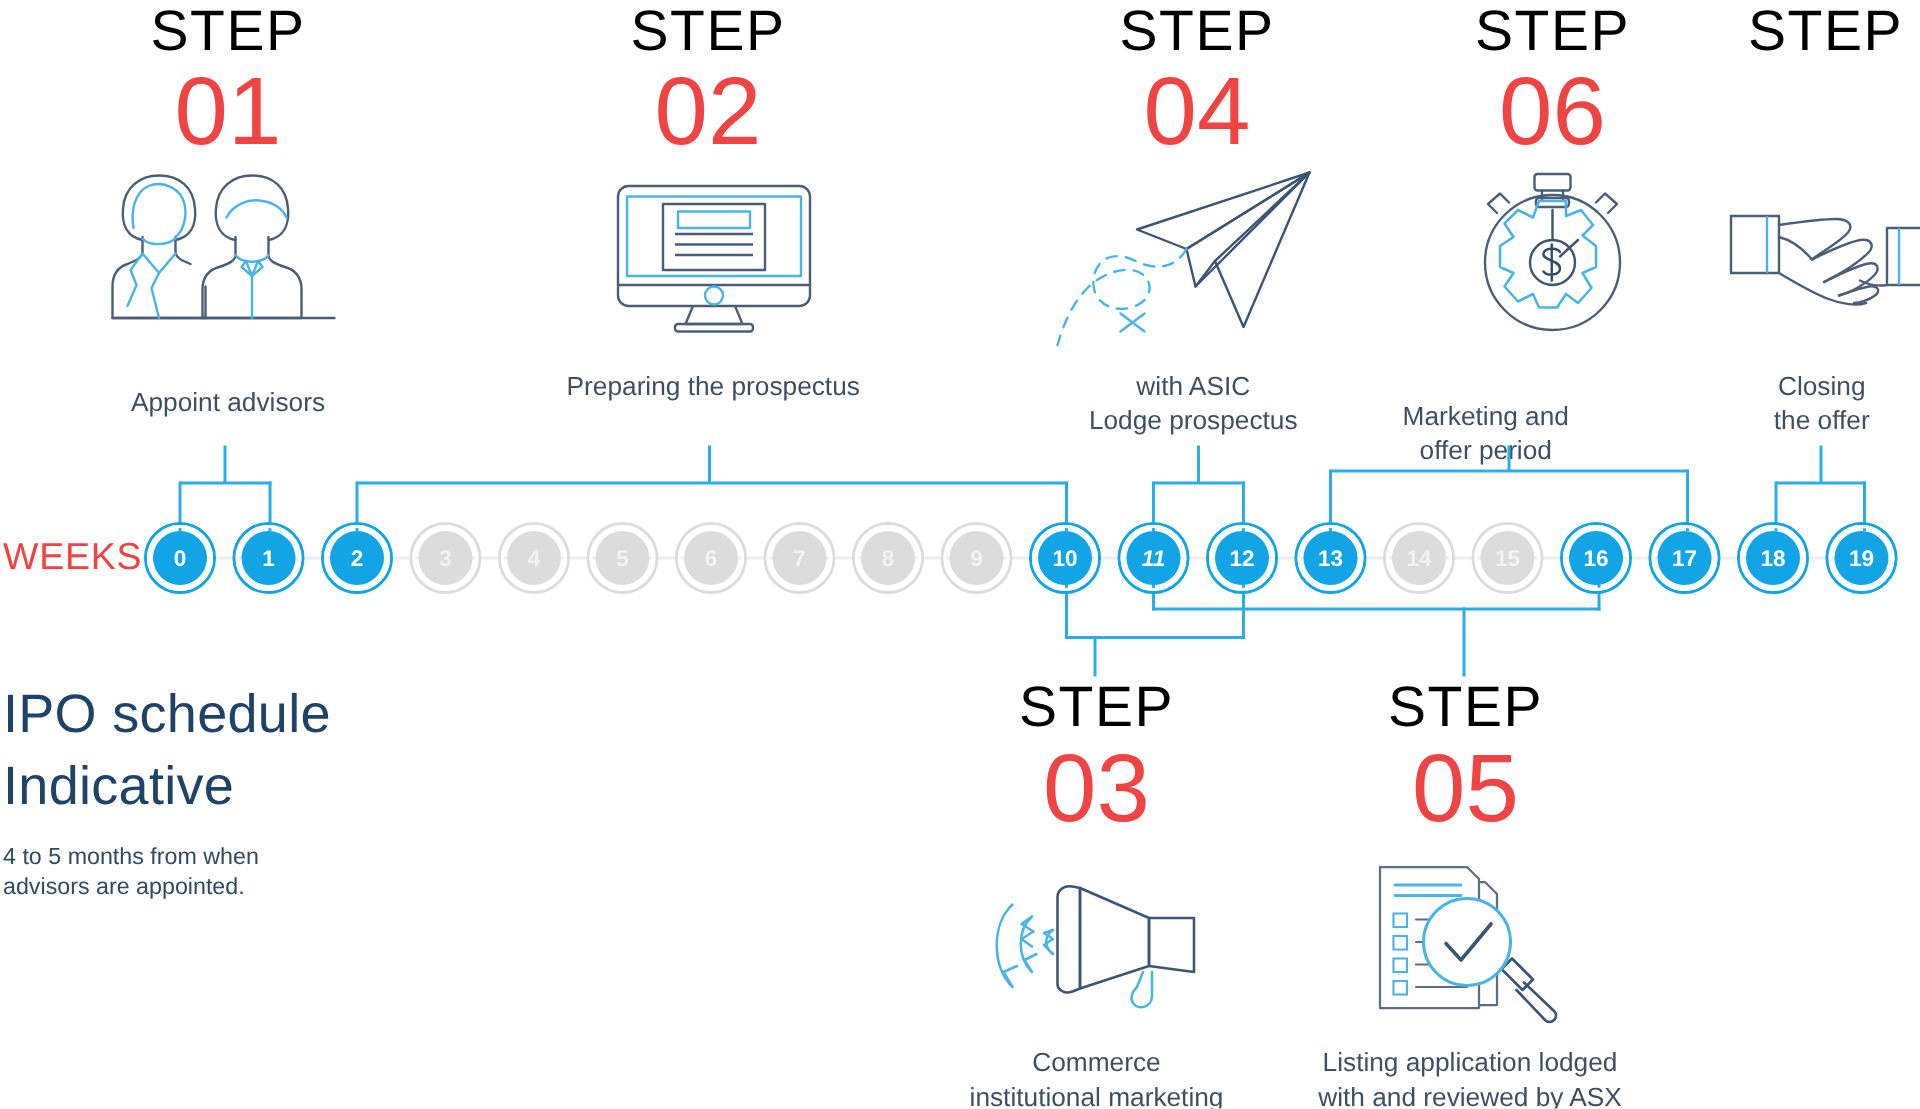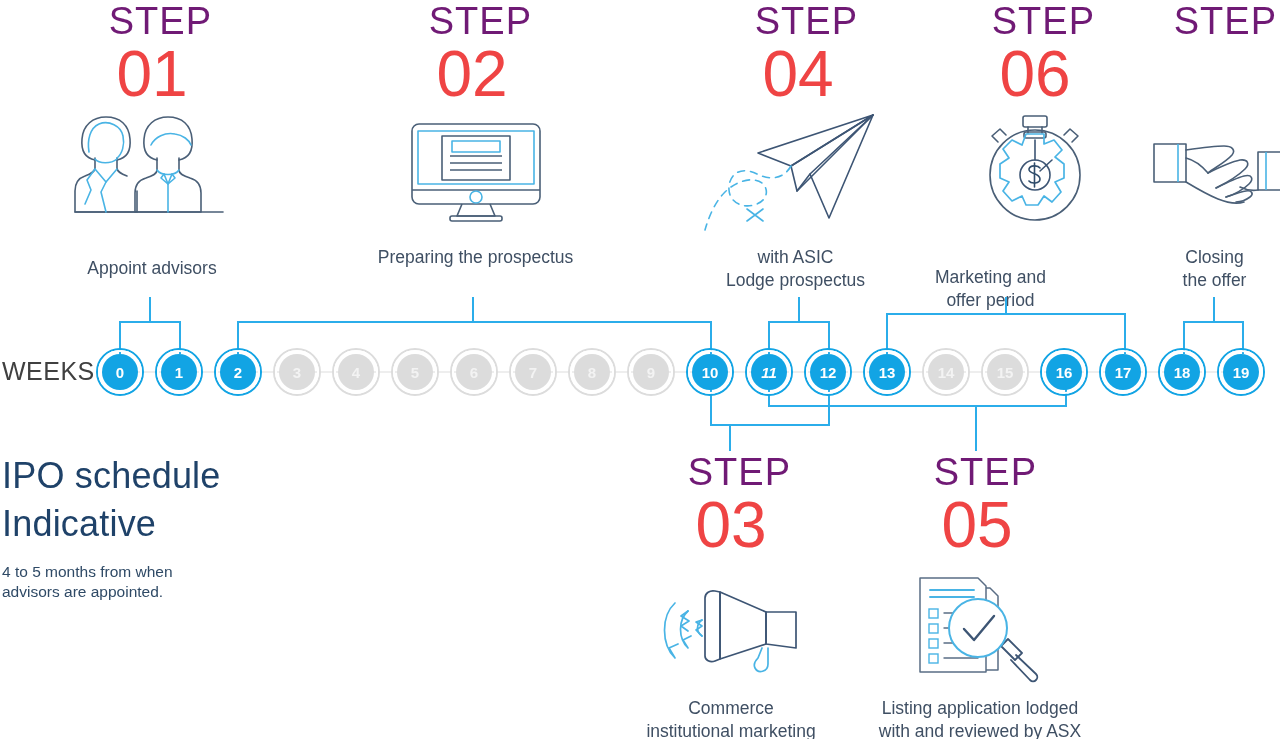--- a/index.html
+++ b/index.html
@@ -6,37 +6,37 @@
   body{
     width:1280px;height:739px;background:#ffffff;overflow:hidden;
     font-family:"Liberation Sans","DejaVu Sans",sans-serif;
     position:relative;
     -webkit-font-smoothing:antialiased;
   }
   .stage{position:absolute;left:0;top:0;width:1280px;height:739px;}
 
   
   .step-label{position:absolute;text-align:center;color:#e3e4e5;line-height:1;user-select:none;}
-  .step-label .sl-word{font-size:38px;letter-spacing:1px;font-weight:400;display:block;color:#701a75;text-align:right;}
+  .step-label .sl-word{font-size:38px;letter-spacing:1px;font-weight:400;display:block;color:#000000;}
   .step-label .sl-num{font-size:64px;font-weight:400;display:block;margin-top:2px;color:#ef4444;}
 
   
   .caption{position:absolute;text-align:center;color:#3f4f63;font-size:17.5px;line-height:1.3;}
 
   
   .icon-box{position:absolute;}
   .icon-box svg{display:block;overflow:visible;}
 
   
   .title-block{position:absolute;left:2px;top:452px;}
   .title-block .t1{font-size:36px;color:#1f4269;line-height:1.33;font-weight:400;letter-spacing:.2px;}
   .title-block .t2{font-size:15.5px;color:#2f4a66;line-height:1.32;margin-top:14px;}
 
   
-  .weeks-word{position:absolute;left:2px;top:357px;font-size:25px;color:#404040;letter-spacing:.5px;}
+  .weeks-word{position:absolute;left:2px;top:357px;font-size:25px;color:#ef4444;letter-spacing:.5px;}
   .rail{position:absolute;left:118px;top:371px;width:1130px;height:2px;background:#eeeeee;}
   .node{position:absolute;width:36px;height:36px;border-radius:50%;box-sizing:border-box;
         display:flex;align-items:center;justify-content:center;
         font-size:15px;font-weight:700;color:#ffffff;}
   .node .ring{position:absolute;left:-4px;top:-4px;width:44px;height:44px;border-radius:50%;
         border:2px solid #ffffff;box-sizing:border-box;}
   .node .ring2{position:absolute;left:-6px;top:-6px;width:48px;height:48px;border-radius:50%;
         border:2px solid currentColor;box-sizing:border-box;}
   .node.on{background:#12a4e4;color:#12a4e4;}
   .node.off{background:#dcdcdc;color:#dcdcdc;}

